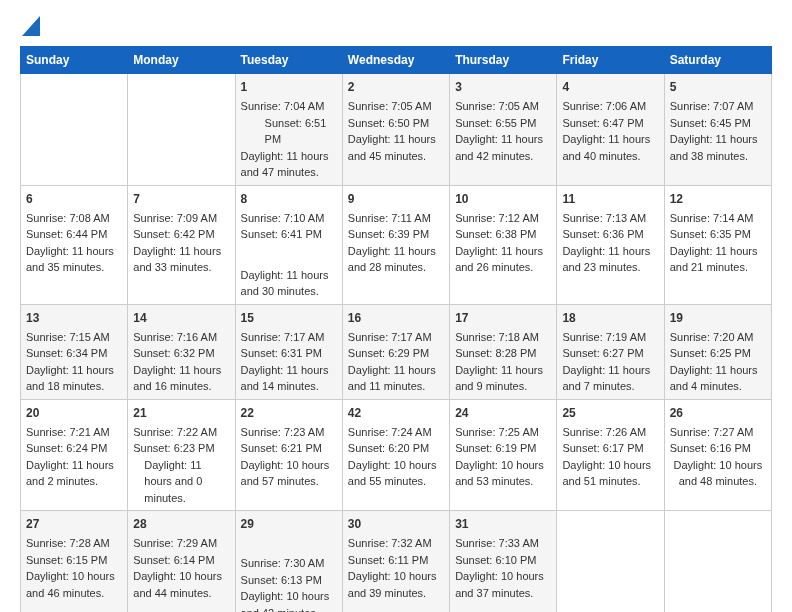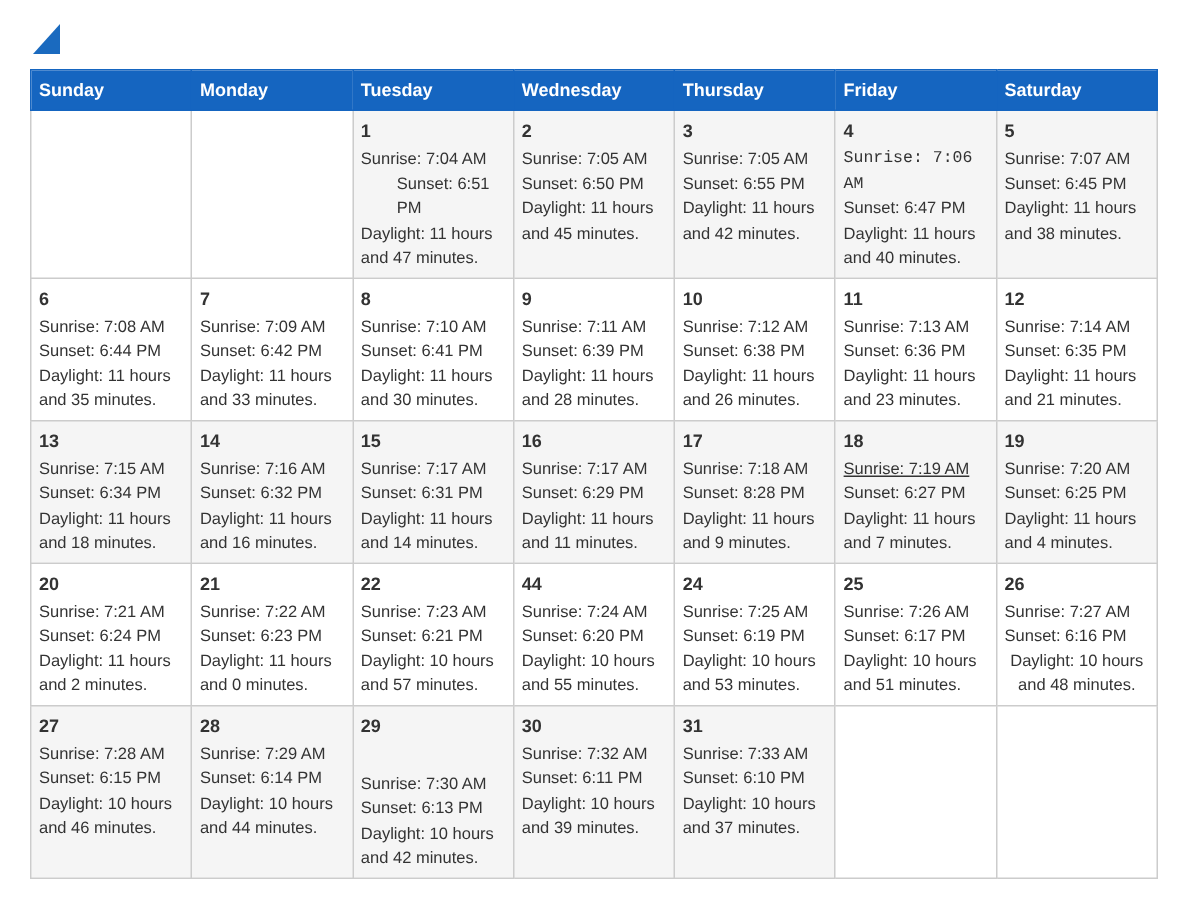--- a/index.html
+++ b/index.html
@@ -135,21 +135,21 @@
           <span style="display: block;">Daylight: 11 hours and 45 minutes.</span>
         </td>
         <td>
           <span class="day-num">3</span>
           <span style="display: block;">Sunrise: 7:05 AM</span>
           <span style="display: block;">Sunset: 6:55 PM</span>
           <span style="display: block;">Daylight: 11 hours and 42 minutes.</span>
         </td>
         <td>
           <span class="day-num">4</span>
-          <span style="display: block; font-family: Liberation Mono, monospace;">Sunrise: 7:06 AM</span>
+          <span style="display: block;">Sunrise: 7:06 AM</span>
           <span style="display: block;">Sunset: 6:47 PM</span>
           <span style="display: block;">Daylight: 11 hours and 40 minutes.</span>
         </td>
         <td>
           <span class="day-num">5</span>
           <span style="display: block;">Sunrise: 7:07 AM</span>
           <span style="display: block;">Sunset: 6:45 PM</span>
           <span style="display: block;">Daylight: 11 hours and 38 minutes.</span>
         </td>
       </tr>
@@ -163,21 +163,21 @@
         <td>
           <span class="day-num">7</span>
           <span style="display: block;">Sunrise: 7:09 AM</span>
           <span style="display: block;">Sunset: 6:42 PM</span>
           <span style="display: block;">Daylight: 11 hours and 33 minutes.</span>
         </td>
         <td>
           <span class="day-num">8</span>
           <span style="display: block;">Sunrise: 7:10 AM</span>
           <span style="display: block;">Sunset: 6:41 PM</span>
-          <span style="display: block;">Daylight: 11 hours and 30 minutes.</span>
+          <span style="display: block; margin-top: 24px;">Daylight: 11 hours and 30 minutes.</span>
         </td>
         <td>
           <span class="day-num">9</span>
           <span style="display: block;">Sunrise: 7:11 AM</span>
           <span style="display: block;">Sunset: 6:39 PM</span>
           <span style="display: block;">Daylight: 11 hours and 28 minutes.</span>
         </td>
         <td>
           <span class="day-num">10</span>
           <span style="display: block;">Sunrise: 7:12 AM</span>
@@ -223,21 +223,21 @@
           <span style="display: block;">Daylight: 11 hours and 11 minutes.</span>
         </td>
         <td>
           <span class="day-num">17</span>
           <span style="display: block;">Sunrise: 7:18 AM</span>
           <span style="display: block;">Sunset: 8:28 PM</span>
           <span style="display: block;">Daylight: 11 hours and 9 minutes.</span>
         </td>
         <td>
           <span class="day-num">18</span>
-          <span style="display: block; text-decoration: underline;">Sunrise: 7:19 AM</span>
+          <span style="display: block;">Sunrise: 7:19 AM</span>
           <span style="display: block;">Sunset: 6:27 PM</span>
           <span style="display: block;">Daylight: 11 hours and 7 minutes.</span>
         </td>
         <td>
           <span class="day-num">19</span>
           <span style="display: block;">Sunrise: 7:20 AM</span>
           <span style="display: block;">Sunset: 6:25 PM</span>
           <span style="display: block;">Daylight: 11 hours and 4 minutes.</span>
         </td>
       </tr>
@@ -245,30 +245,30 @@
         <td>
           <span class="day-num">20</span>
           <span style="display: block;">Sunrise: 7:21 AM</span>
           <span style="display: block;">Sunset: 6:24 PM</span>
           <span style="display: block;">Daylight: 11 hours and 2 minutes.</span>
         </td>
         <td>
           <span class="day-num">21</span>
           <span style="display: block;">Sunrise: 7:22 AM</span>
           <span style="display: block;">Sunset: 6:23 PM</span>
-          <span style="display: block;">Daylight: 11 hours and 0 minutes.</span>
+          <span style="display: block; margin-left: 11px;">Daylight: 11 hours and 0 minutes.</span>
         </td>
         <td>
           <span class="day-num">22</span>
           <span style="display: block;">Sunrise: 7:23 AM</span>
           <span style="display: block;">Sunset: 6:21 PM</span>
           <span style="display: block;">Daylight: 10 hours and 57 minutes.</span>
         </td>
         <td>
-          <span class="day-num">44</span>
+          <span class="day-num">42</span>
           <span style="display: block;">Sunrise: 7:24 AM</span>
           <span style="display: block;">Sunset: 6:20 PM</span>
           <span style="display: block;">Daylight: 10 hours and 55 minutes.</span>
         </td>
         <td>
           <span class="day-num">24</span>
           <span style="display: block;">Sunrise: 7:25 AM</span>
           <span style="display: block;">Sunset: 6:19 PM</span>
           <span style="display: block;">Daylight: 10 hours and 53 minutes.</span>
         </td>

